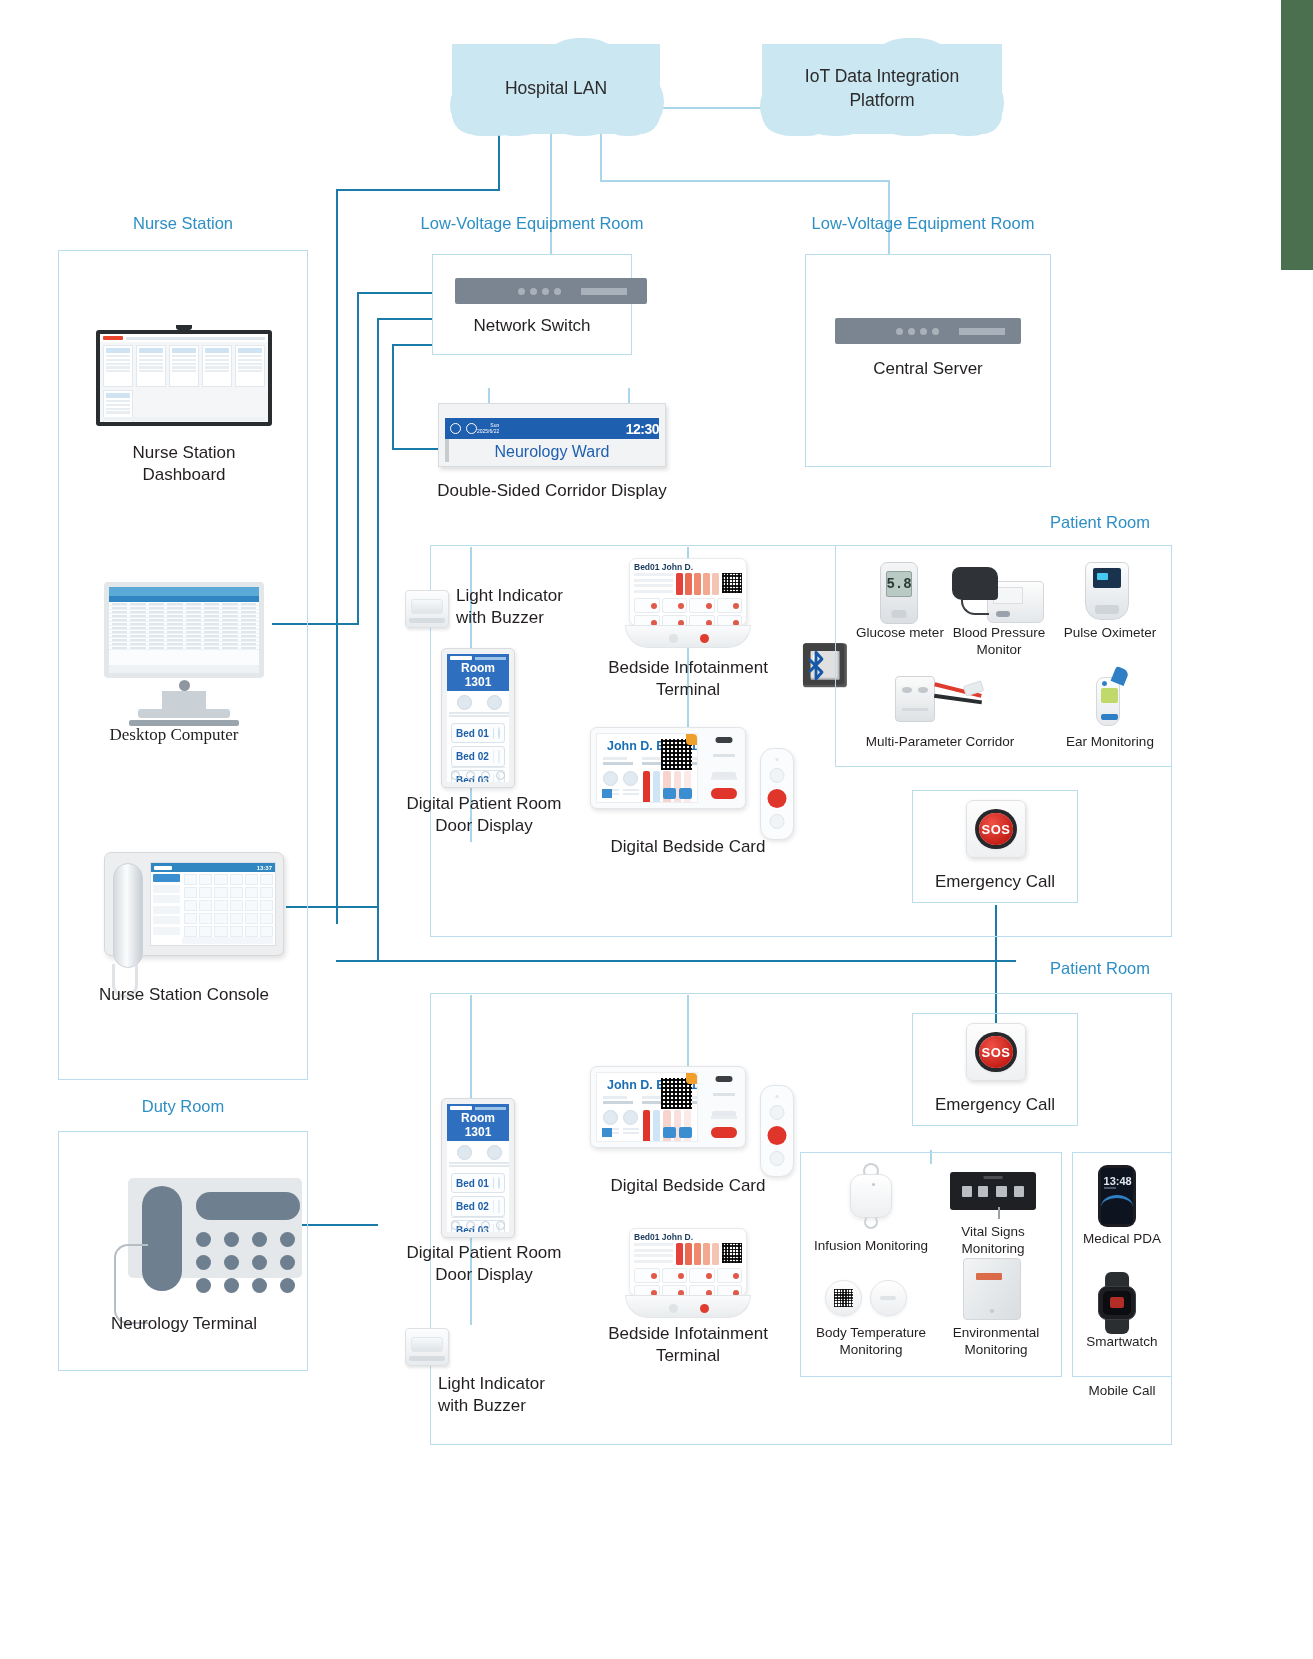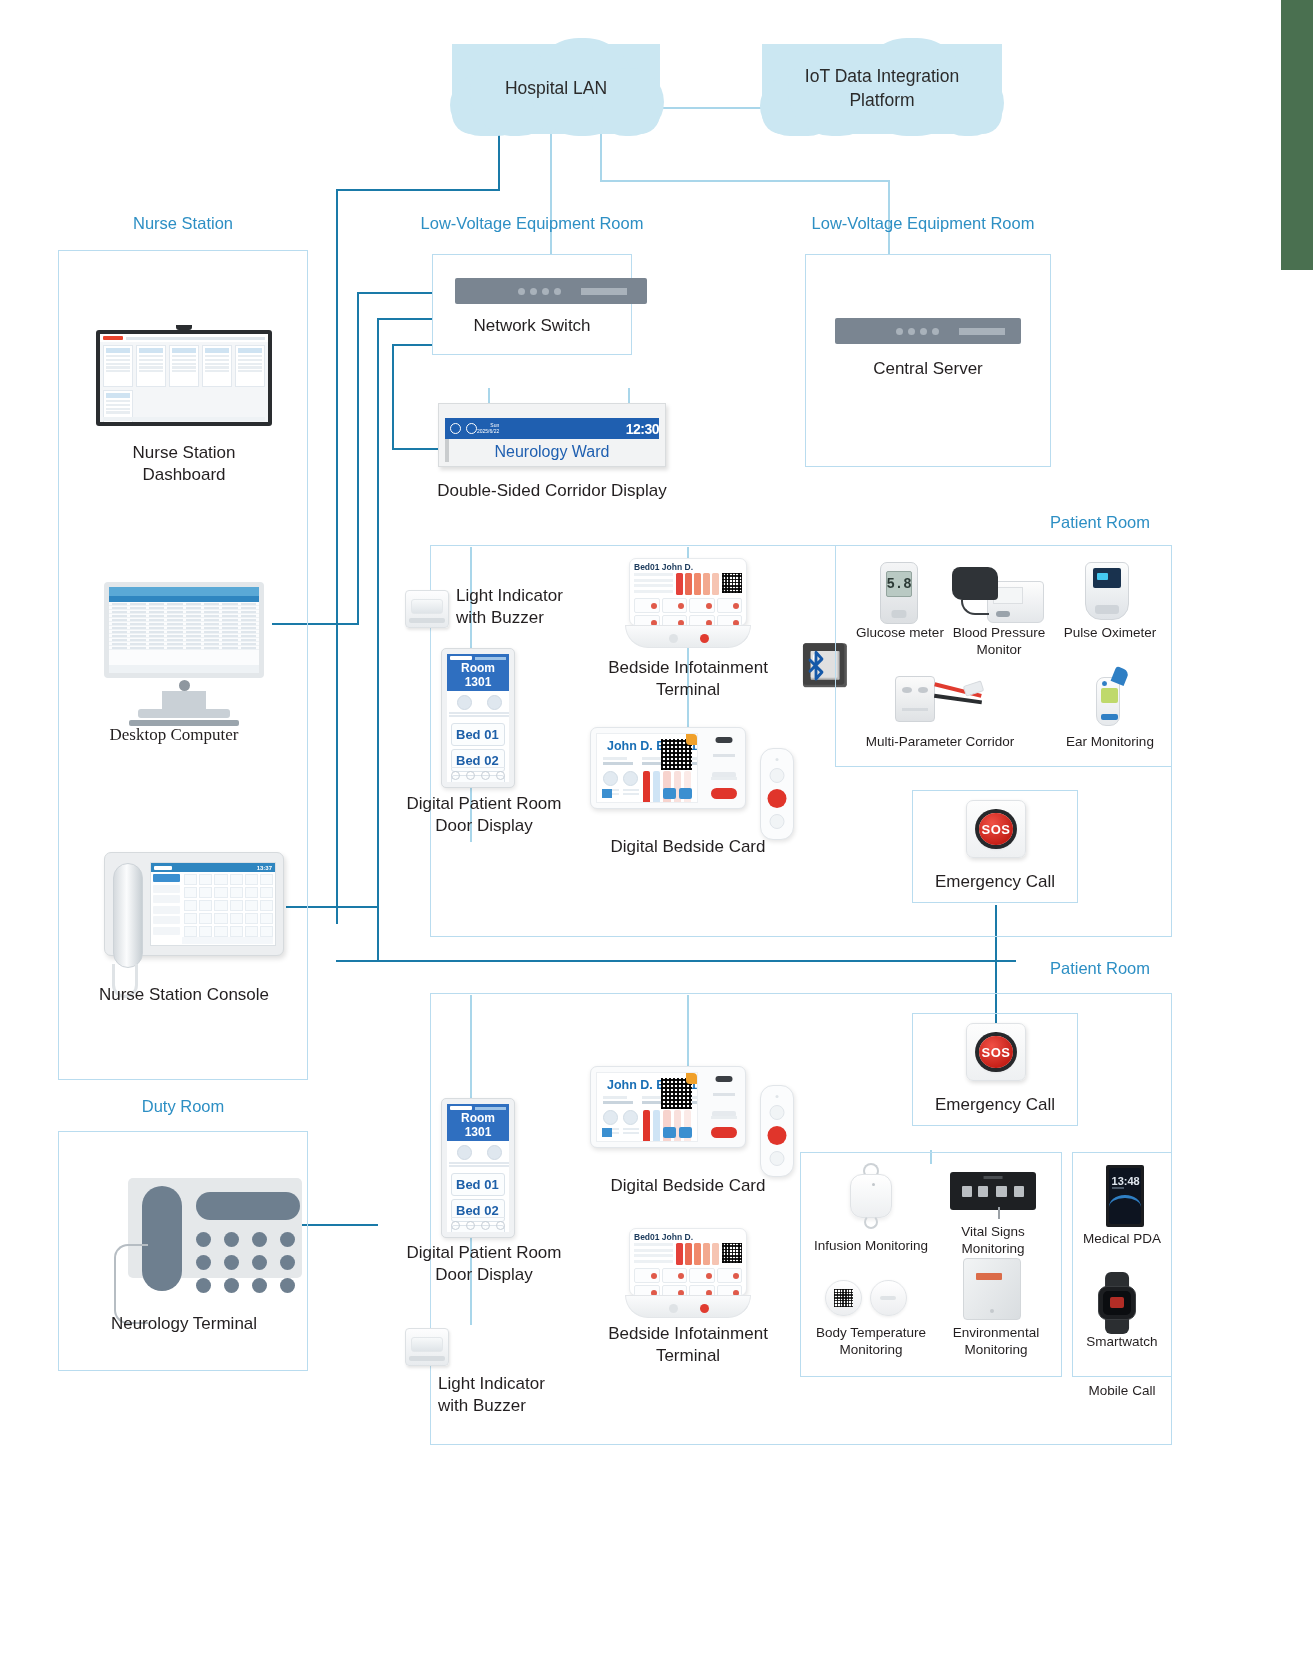--- a/index.html
+++ b/index.html
@@ -155,21 +155,21 @@
   .door .hdr .lg { width:22px;height:4px;background:#fff;border-radius:1px;}
   .door .hdr .tt { flex:1; height:3px; background:#9dc3e8;}
   .door .hdr .room { color:#fff; font-size:12px; font-weight:bold; text-align:center; margin-top:1px;}
   .door .docs { display:flex; justify-content:space-around; padding:4px 2px 2px;}
   .door .docs .d { text-align:center;}
   .door .docs .av { width:15px;height:15px;border-radius:50%;background:#dfe7ef; margin:0 auto 2px;
                     border:1px solid #cfd9e3;}
   .door .docs .l1 { width:30px;height:2px;background:#e2e8ee;margin:1px auto;}
   .door .bed { margin:3px 4px; border:.8px solid #dbe3ea; border-radius:3px;
                display:flex; align-items:center; padding:3px 4px; gap:4px; background:#fbfdfe;}
-  .door .bed .bn { font-size:13px; color:#1d5fa8; font-weight:bold; white-space:nowrap;}
+  .door .bed .bn { font-size:10px; color:#1d5fa8; font-weight:bold; white-space:nowrap;}
   .door .bed .ic { width:12px;height:12px;border-radius:50%;background:#cfe3f4;}
   .door .bed .pp { width:11px;height:13px;border-radius:4px 4px 2px 2px; background:#e7eef4;}
   .door .foot { position:absolute; bottom:2px; left:4px; right:4px;
                 display:flex; align-items:center; justify-content:space-between;
                 border-top:.8px solid #e4e9ee; padding-top:3px;}
   .door .foot i { width:9px;height:9px;border-radius:50%;border:1.2px solid #c6ced6; display:block;}
 
   
   .info { position:absolute; }
   .info .scr { position:absolute; left:4px; right:4px; top:0; height:76%;
@@ -368,21 +368,21 @@
   .bodytemp .p .bar { width:46%; height:12%; border-radius:3px; background:#dfe3e6;}
 
   .envm { position:absolute; }
   .envm .body { position:absolute; inset:0; background:linear-gradient(125deg,#f2f4f5,#d9dde0);
                 border:1px solid #d3d7da; border-radius:4px;}
   .envm .lg { position:absolute; left:22%; top:24%; width:46%; height:11%;
               background:#d8552c; opacity:.85; border-radius:1px;}
   .envm .led { position:absolute; left:46%; bottom:12%; width:4px;height:4px;
                border-radius:50%; background:#c4c9cd;}
 
-  .pda { position:absolute; background:#1b1d20; border-radius:2px; padding:3px;margin-left:8px;}
+  .pda { position:absolute; background:#1b1d20; border-radius:9px; padding:3px;}
   .pda .scr { height:100%; background:#0d1420; border-radius:3px; position:relative; overflow:hidden;}
   .pda .t { position:absolute; left:8%; top:12%; color:#dfe6ee; font-size:11px; font-weight:bold;}
   .pda .s { position:absolute; left:8%; top:34%; width:40%; height:2px; background:#4a5766;}
   .pda .wave { position:absolute; left:0; right:0; top:48%; height:22%;
                border-top:3px solid #2f7fc4; border-radius:50%/100% 100% 0 0;}
 
   .watch { position:absolute; }
   .watch .band1 { position:absolute; left:50%; transform:translateX(-50%); top:0;
                   width:52%; height:30%; background:#2b2e31; border-radius:6px 6px 2px 2px;}
   .watch .band2 { position:absolute; left:50%; transform:translateX(-50%); bottom:0;

